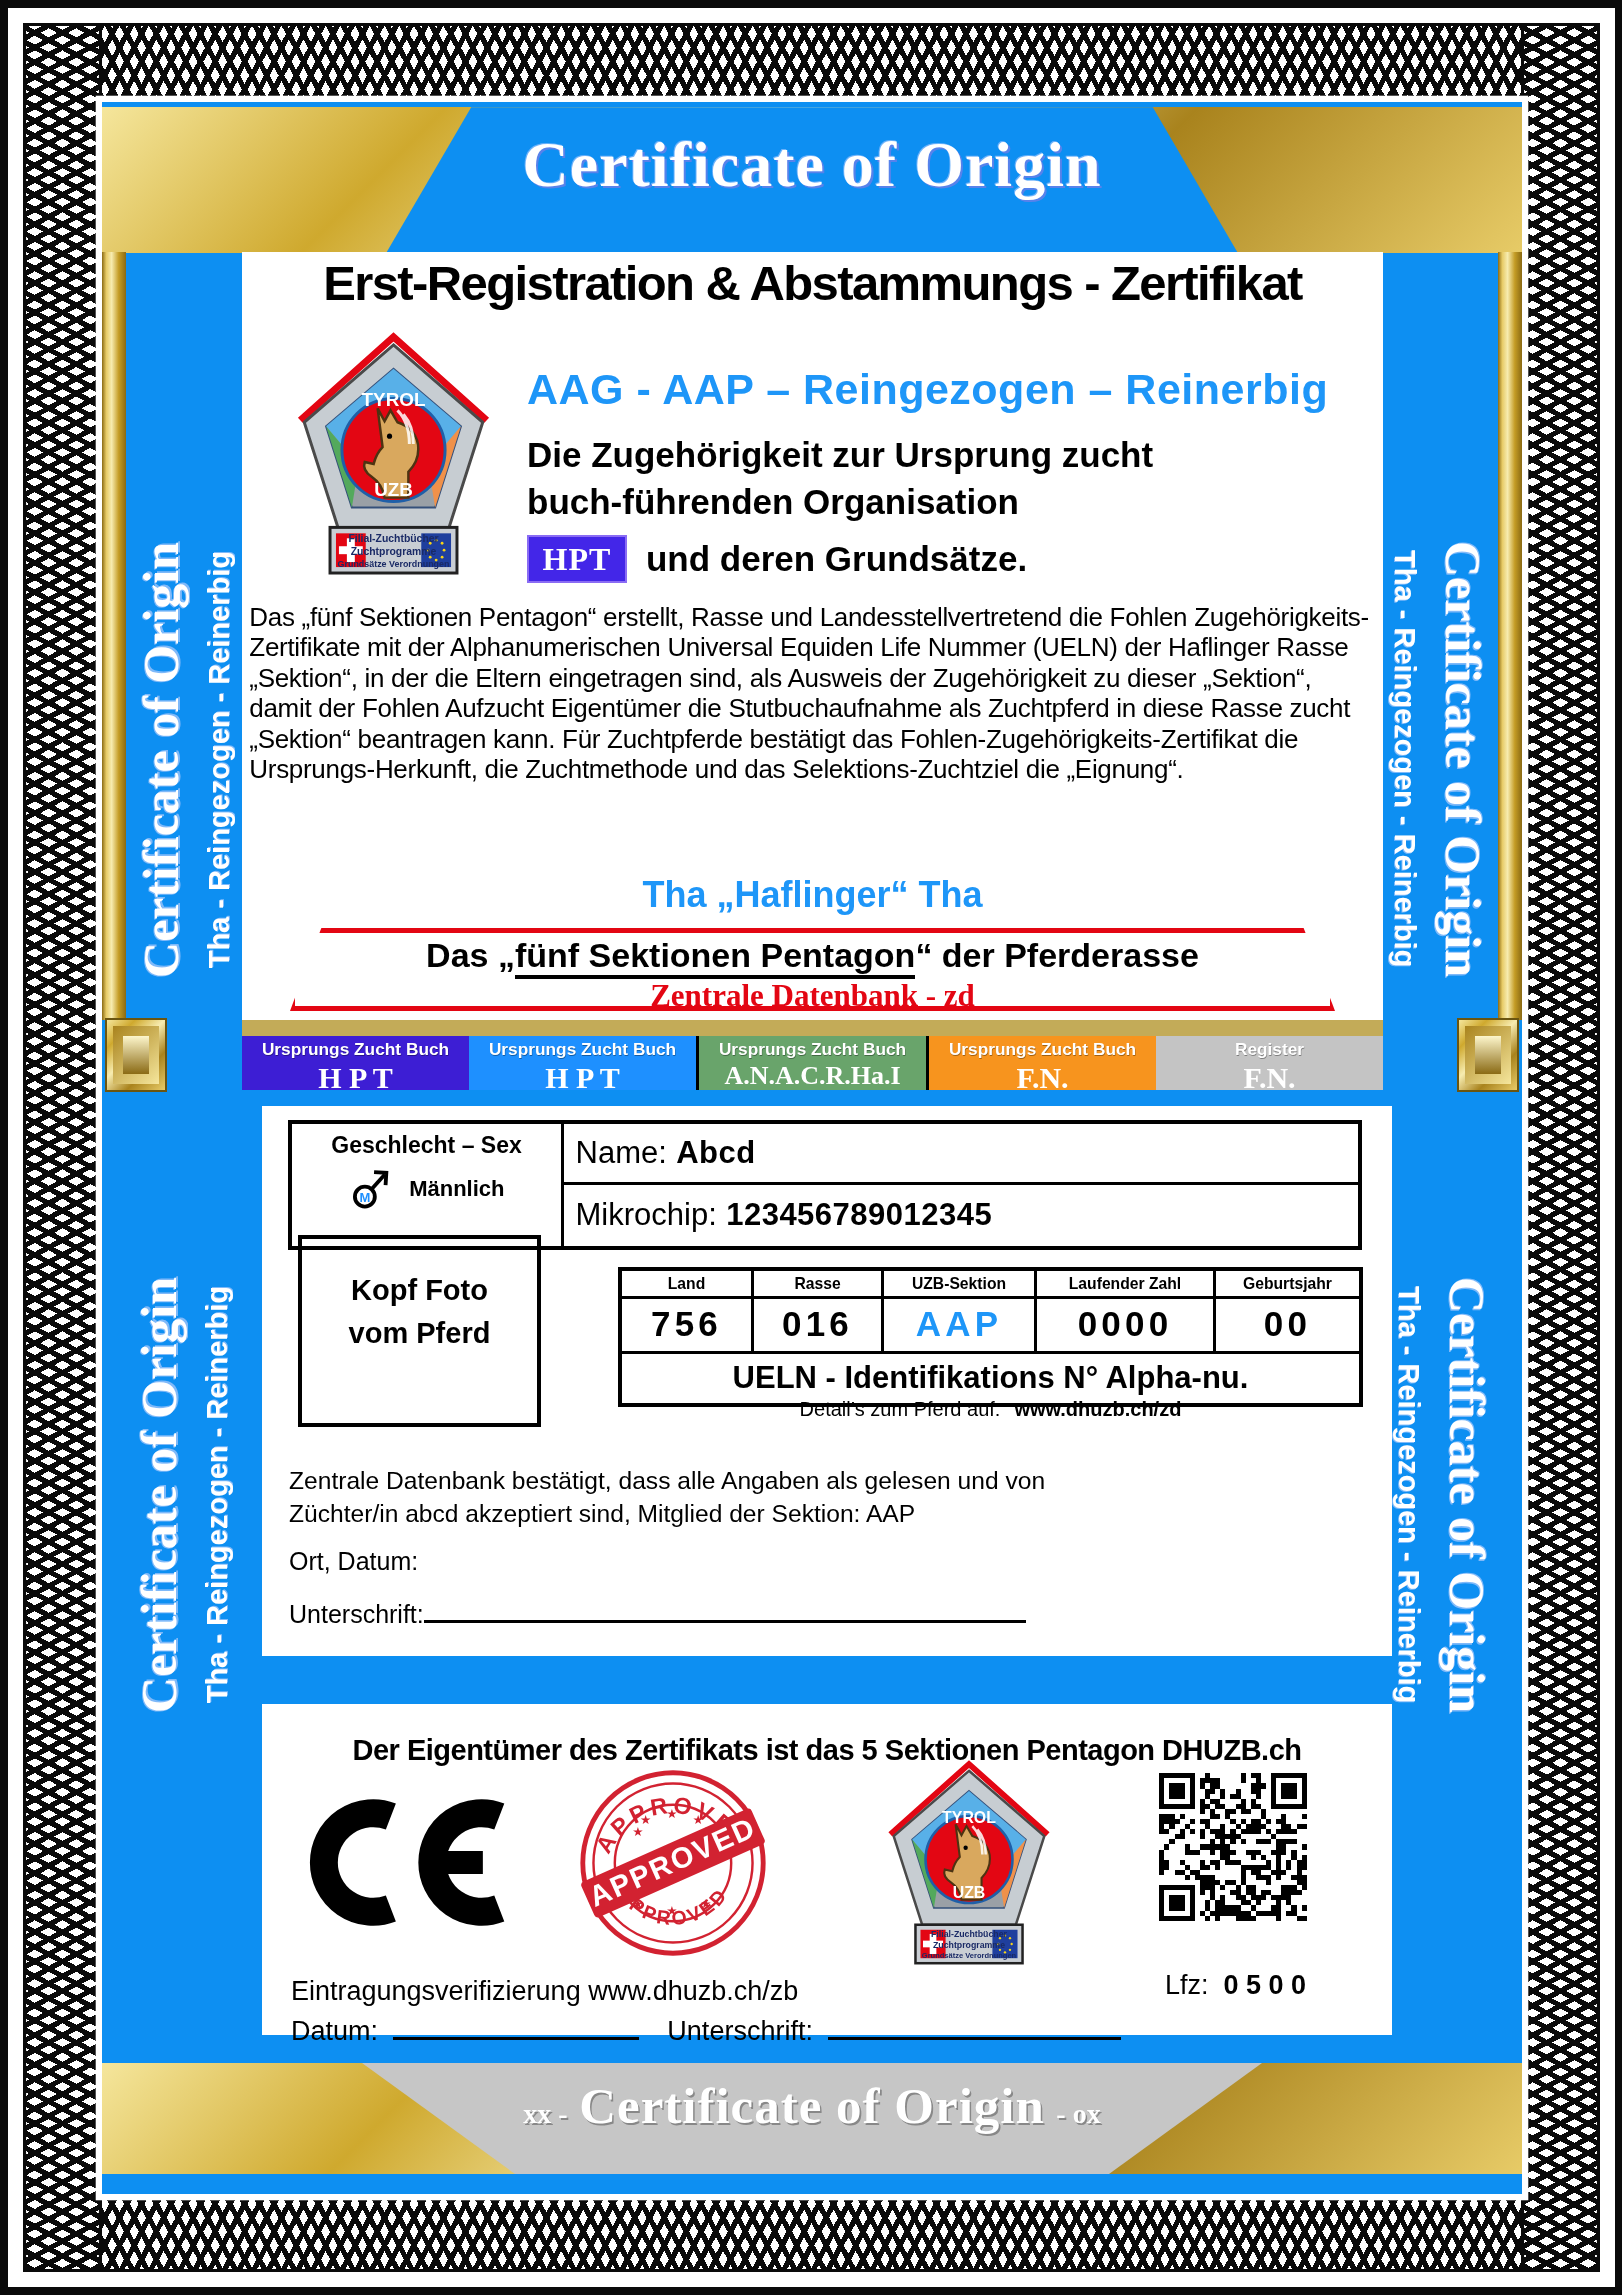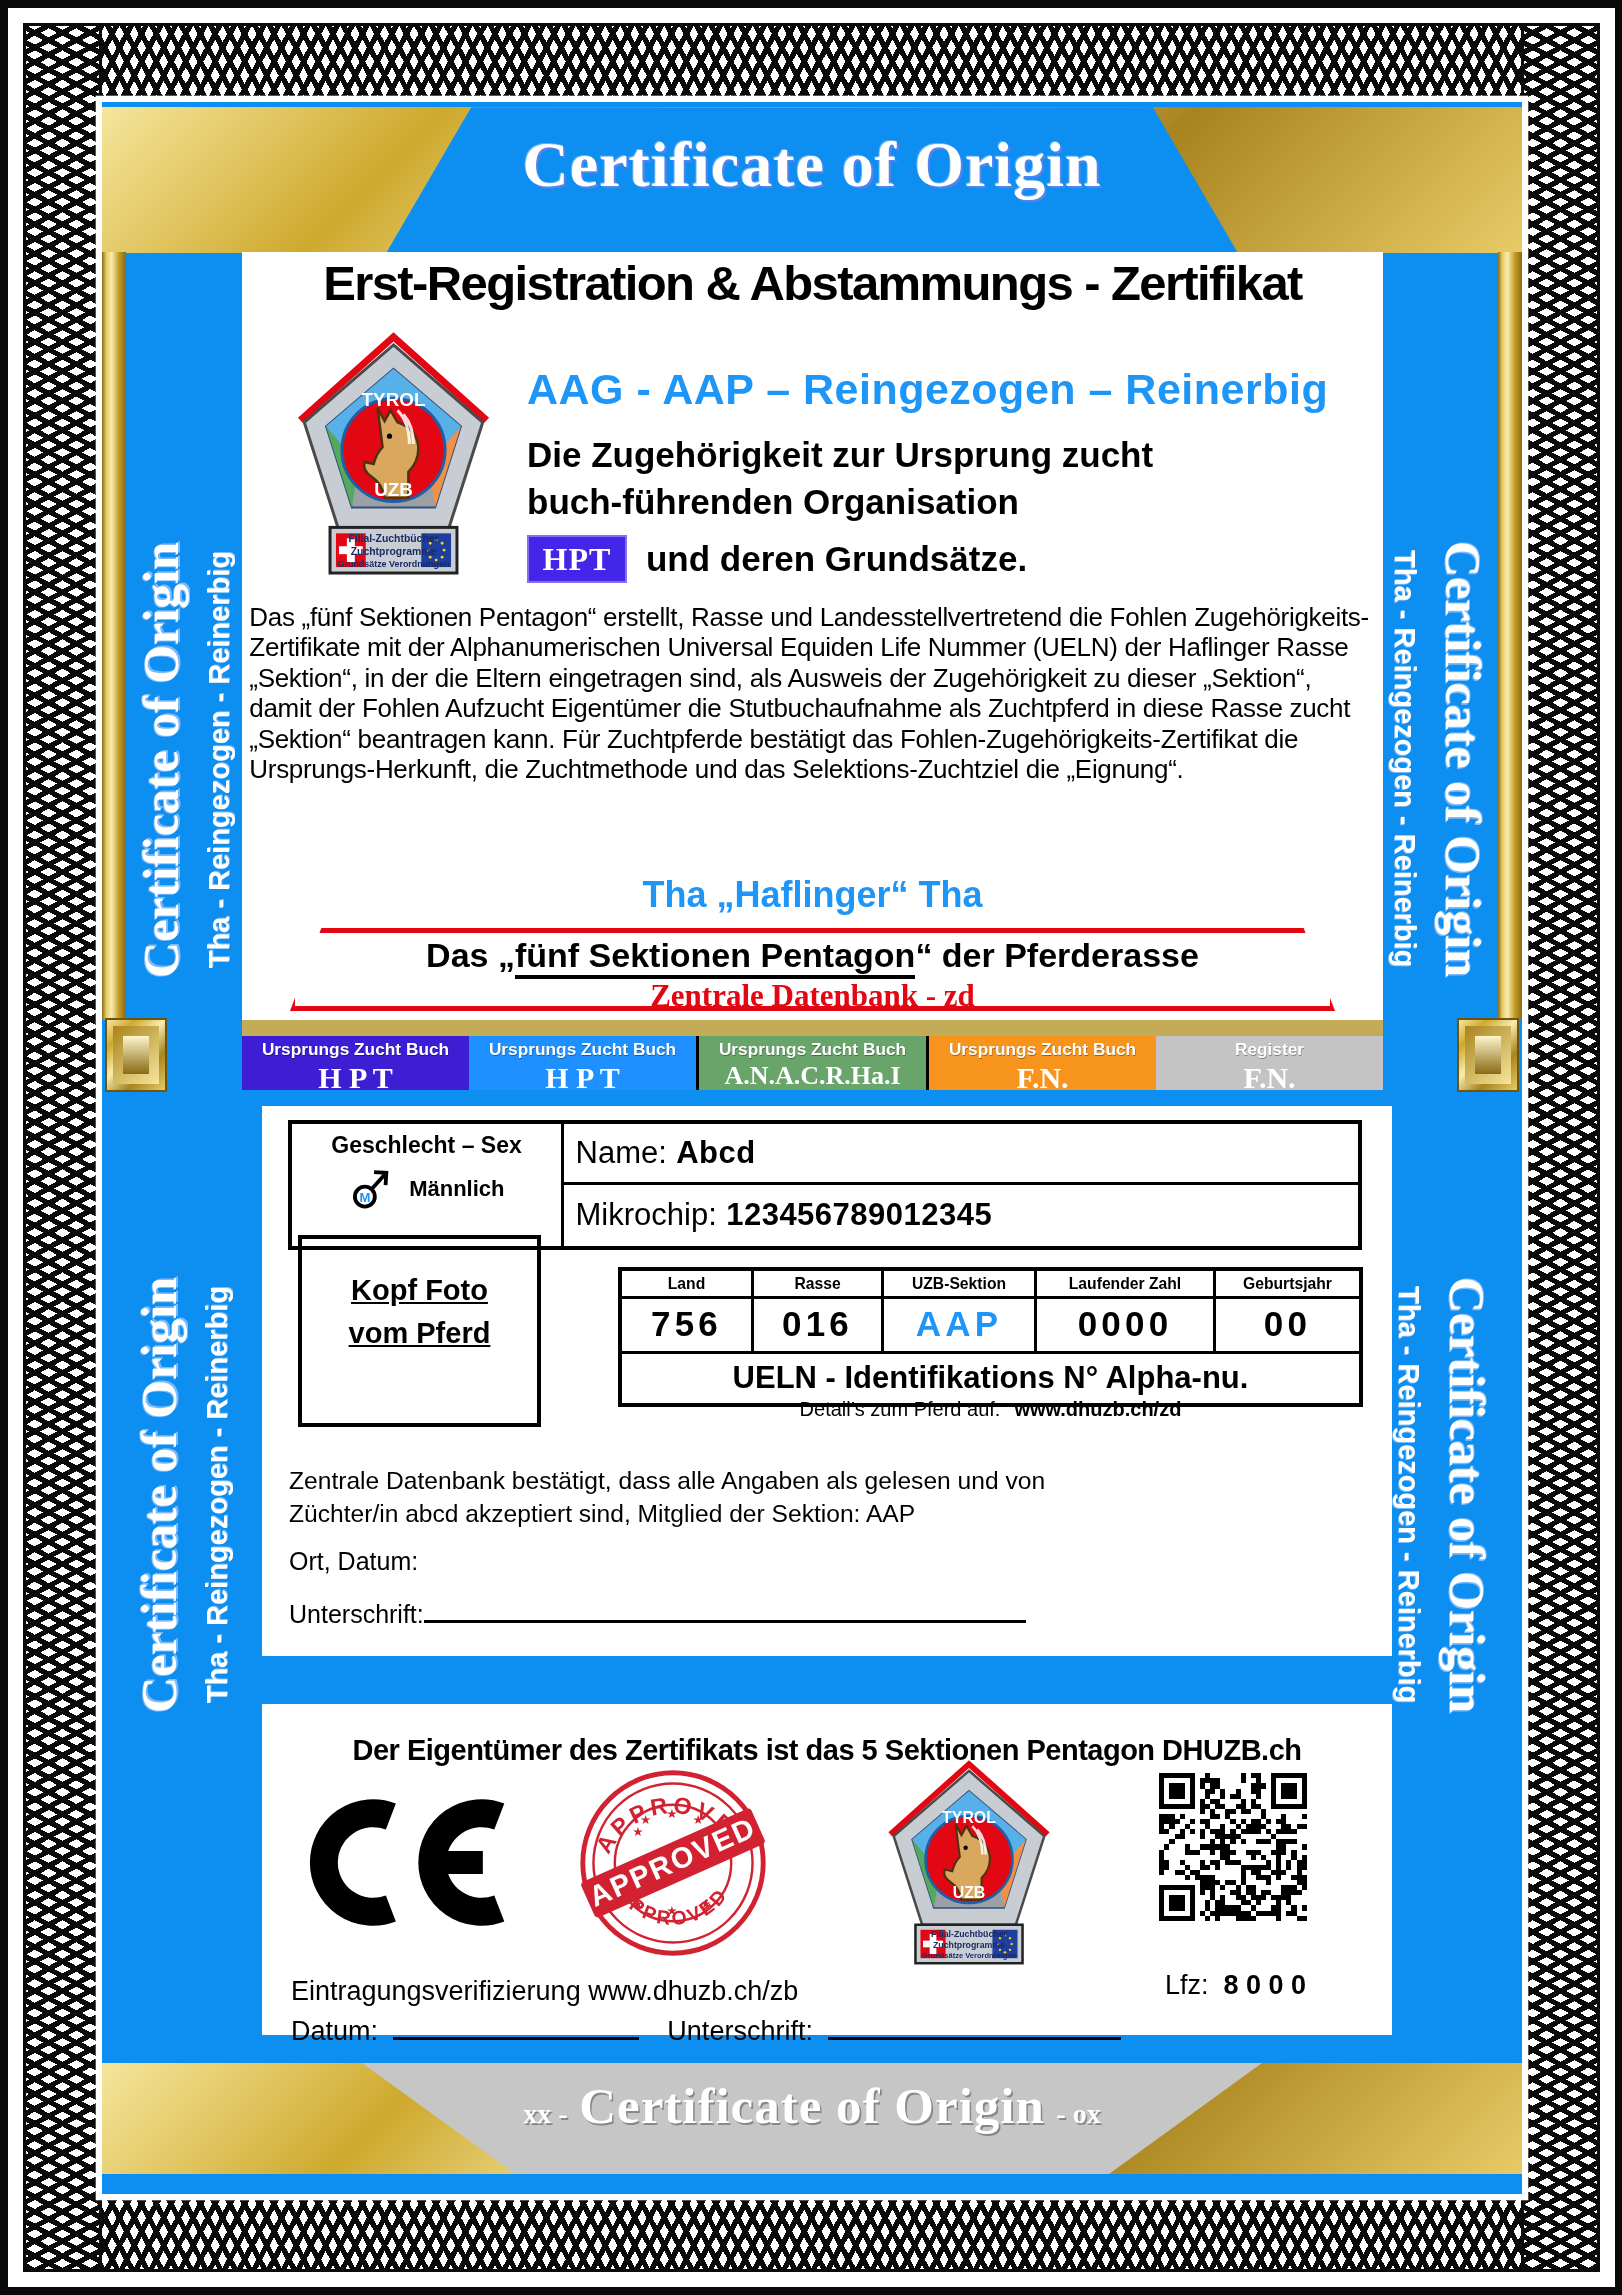--- a/index.html
+++ b/index.html
@@ -79,21 +79,21 @@
       box-sizing:border-box;display:grid;grid-template-columns:272px 1fr;grid-template-rows:1fr 1fr;}
   .sexcell{grid-row:1 / span 2;border-right:3.7px solid #000;text-align:center;position:relative;}
   .sexcell .t1{font-size:23px;font-weight:bold;margin-top:8.4px;}
   .sexrow2{display:flex;align-items:center;justify-content:center;gap:14.7px;margin-top:5.2px;}
   .sexrow2 .mn{font-size:22px;font-weight:bold;}
   .namecell{border-bottom:3.7px solid #000;display:flex;align-items:center;padding-left:11.5px;font-size:31px;}
   .chipcell{display:flex;align-items:center;padding-left:11.5px;font-size:31px;}
   .val{font-weight:bold;margin-left:9.4px;letter-spacing:0.5px;}
   
   .photobox{position:absolute;left:36px;top:129px;width:243px;height:192px;border:4.7px solid #000;
-      box-sizing:border-box;text-align:center;text-decoration:underline;}
+      box-sizing:border-box;text-align:center;}
   .photobox div{font-size:29px;font-weight:bold;}
   .photobox .p1{margin-top:35px;} .photobox .p2{margin-top:10px;}
   
   .ueln{position:absolute;left:356px;top:161px;width:745px;border:4.2px solid #000;box-sizing:border-box;}
   .uelnrow{display:grid;grid-template-columns:132px 130px 153px 179px 1fr;}
   .uelnrow div{border-right:3.1px solid #000;border-bottom:3.1px solid #000;text-align:center;}
   .uelnrow div:last-child{border-right:none;}
   .uhead div{font-size:15.7px;font-weight:bold;padding:4.2px 0 3.1px;}
   .uval div{font-size:35px;font-weight:bold;letter-spacing:4.2px;padding:5.2px 0 6.3px;}
   .ucap{font-size:31px;font-weight:bold;text-align:center;padding:6.3px 0 7.3px;}
@@ -1202,21 +1202,21 @@
             <span class="k"></span>
             <span class="k"></span>
           </div>
         <div class="finder" style="left:7.3px;top:7.3px;"></div>
         <div class="finder" style="right:7.3px;top:7.3px;"></div>
         <div class="finder" style="left:7.3px;bottom:7.3px;"></div>
       </div>
 
       <div class="lfz">
         <span>Lfz:</span>
-        <span class="b" style="margin-left:7.3px;">8 0 0 0</span>
+        <span class="b" style="margin-left:7.3px;">0 5 0 0</span>
       </div>
 
       <div class="verif">Eintragungsverifizierung www.dhuzb.ch/zb</div>
 
       <div class="datumrow">
         <span>Datum:</span>
         <span class="blank" style="width:246px;margin-left:7.3px;"></span>
         <span style="margin-left:21px;">Unterschrift:</span>
         <span class="blank" style="width:293px;margin-left:7.3px;"></span>
       </div>

